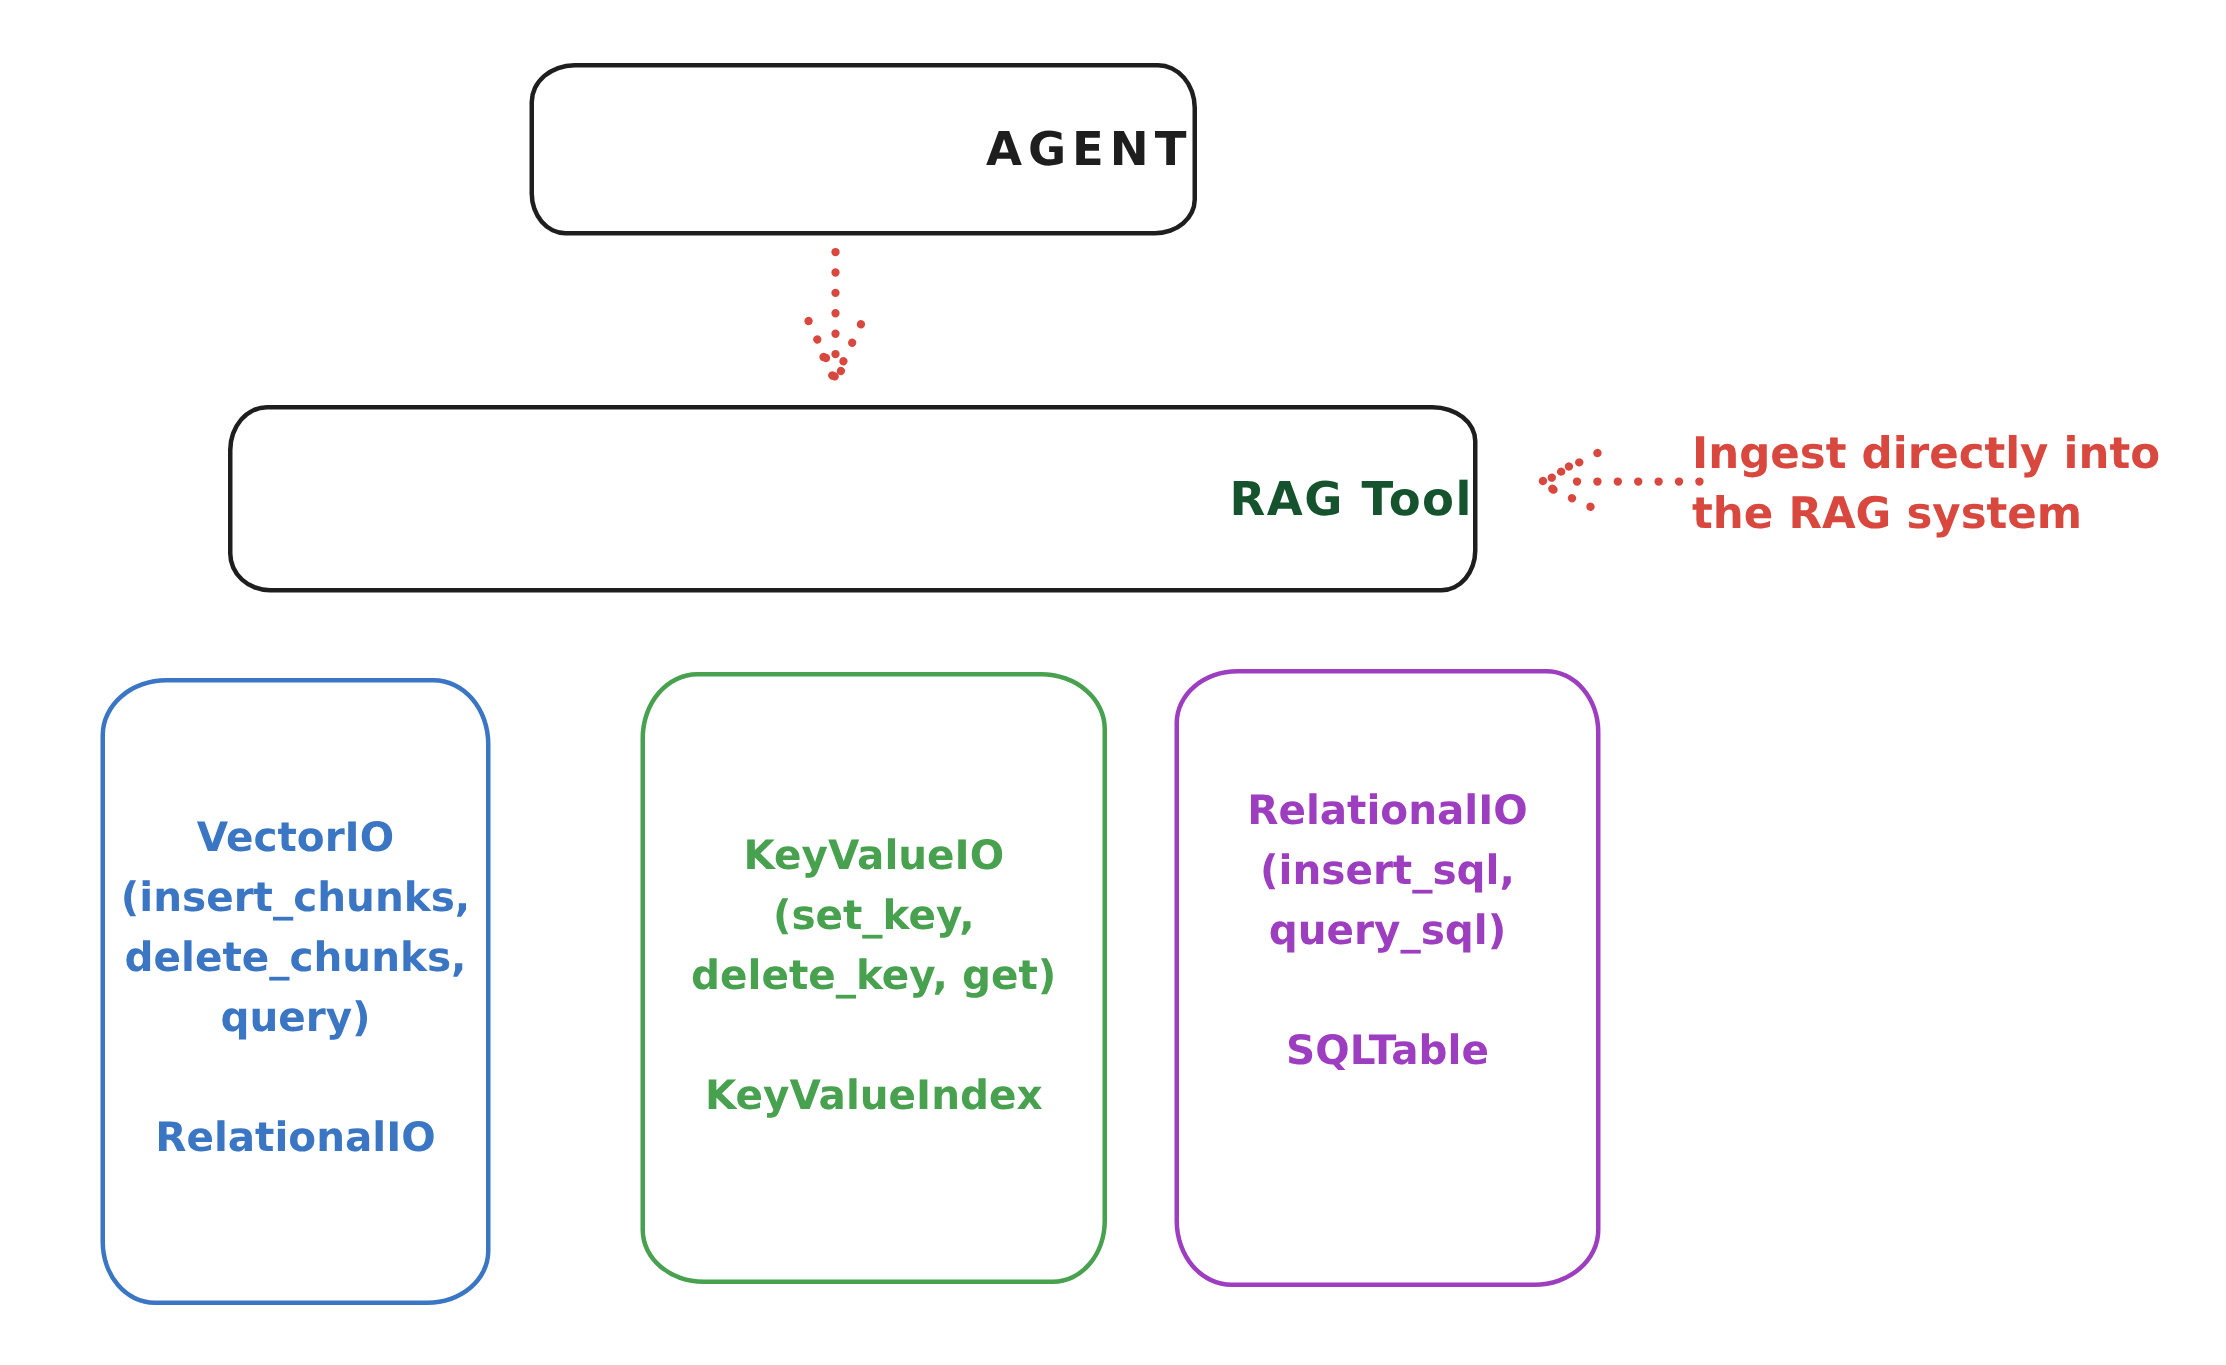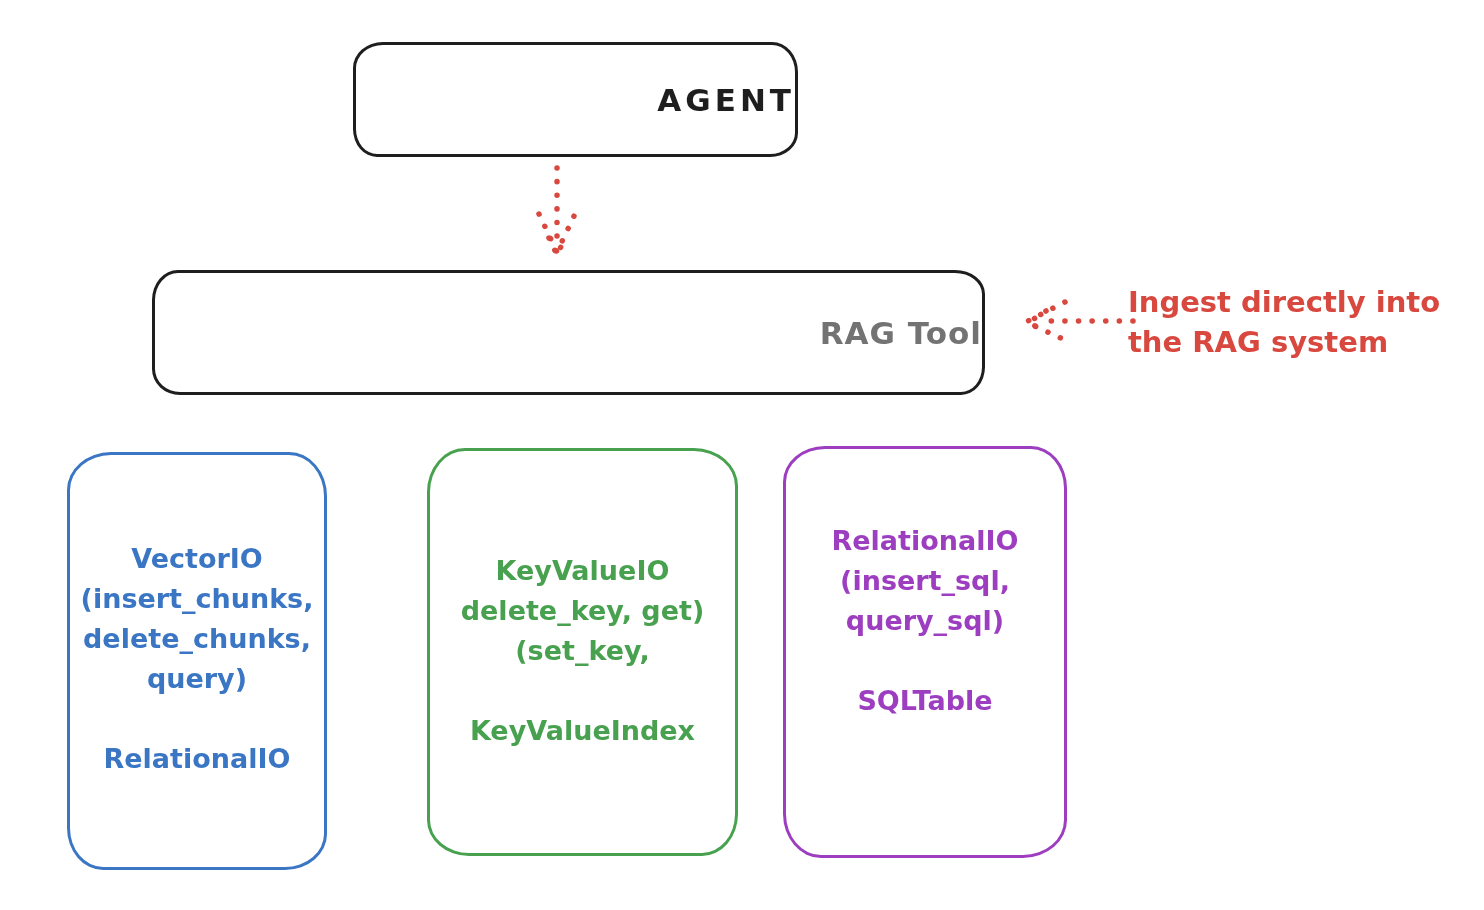--- a/index.html
+++ b/index.html
@@ -22,21 +22,21 @@
   .node-agent {
     left: 353px; top: 42px; width: 445px; height: 115px;
     border-radius: 30px 26px 28px 24px / 26px 30px 24px 28px;
     font-size: 31px; font-weight: bold; letter-spacing: 4px;
     color: #1e1e1e;
   }
   .node-ragtool {
     left: 152px; top: 270px; width: 833px; height: 125px;
     border-radius: 26px 30px 24px 28px / 30px 24px 28px 26px;
     font-size: 31px; font-weight: bold; letter-spacing: 1px;
-    color: #737373;
+    color: #14532d;
   }
 
   .backend {
     position: absolute;
     background: #ffffff;
     border: 3.5px solid;
     display: flex; flex-direction: column; align-items: center;
     text-align: center;
     font-weight: bold;
     font-size: 27px;
@@ -113,22 +113,22 @@
       <div>(insert_chunks,</div>
       <div>delete_chunks,</div>
       <div>query)</div>
       <div class="index-label">RelationalIO</div>
     </div>
   </div>
 
   <div class="backend backend-keyvalue" style="border-color: rgb(71, 161, 79);">
     <div style="color: rgb(71, 161, 79);">
       <div>KeyValueIO</div>
+      <div>(set_key,</div>
       <div>delete_key, get)</div>
-      <div>(set_key,</div>
       <div class="index-label">KeyValueIndex</div>
     </div>
   </div>
 
   <div class="backend backend-relational" style="border-color: rgb(157, 62, 192);">
     <div style="color: rgb(157, 62, 192);">
       <div>RelationalIO</div>
       <div>(insert_sql,</div>
       <div>query_sql)</div>
       <div class="index-label">SQLTable</div>

